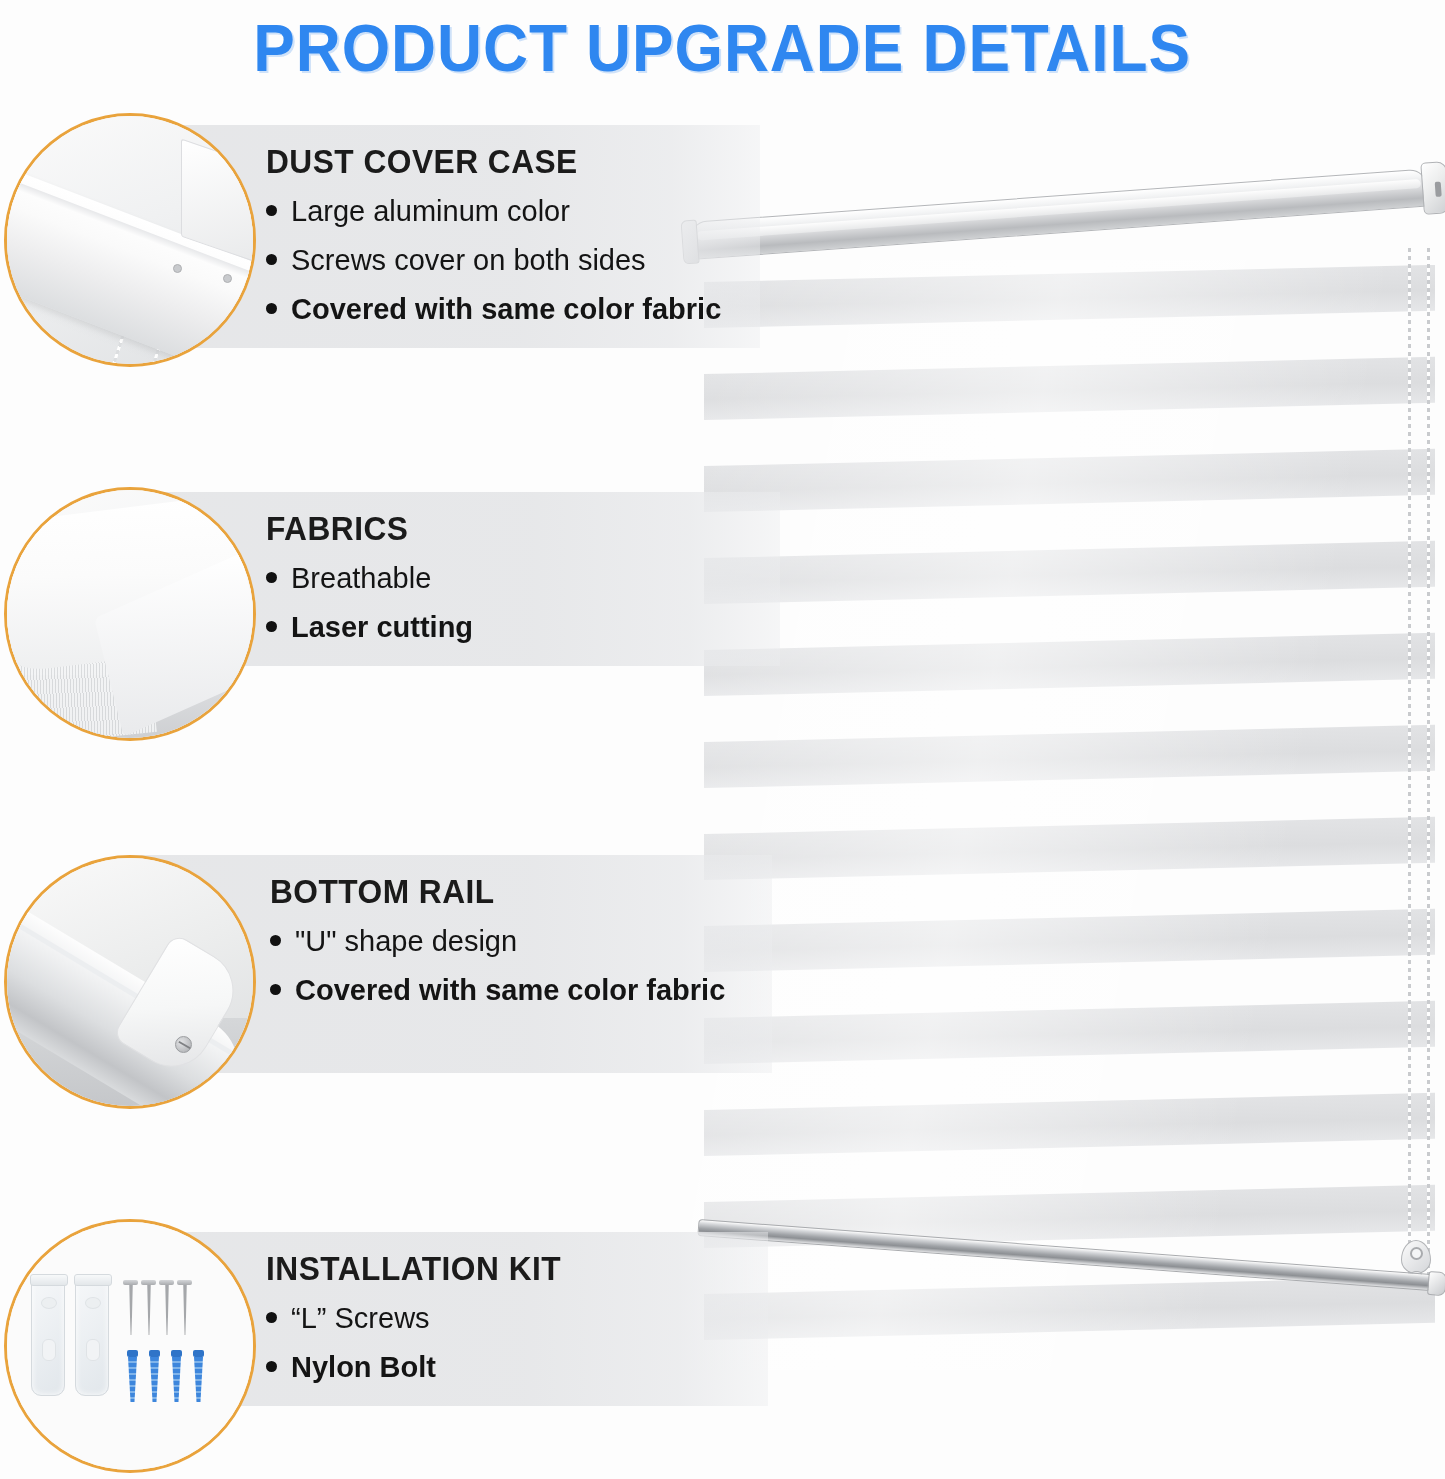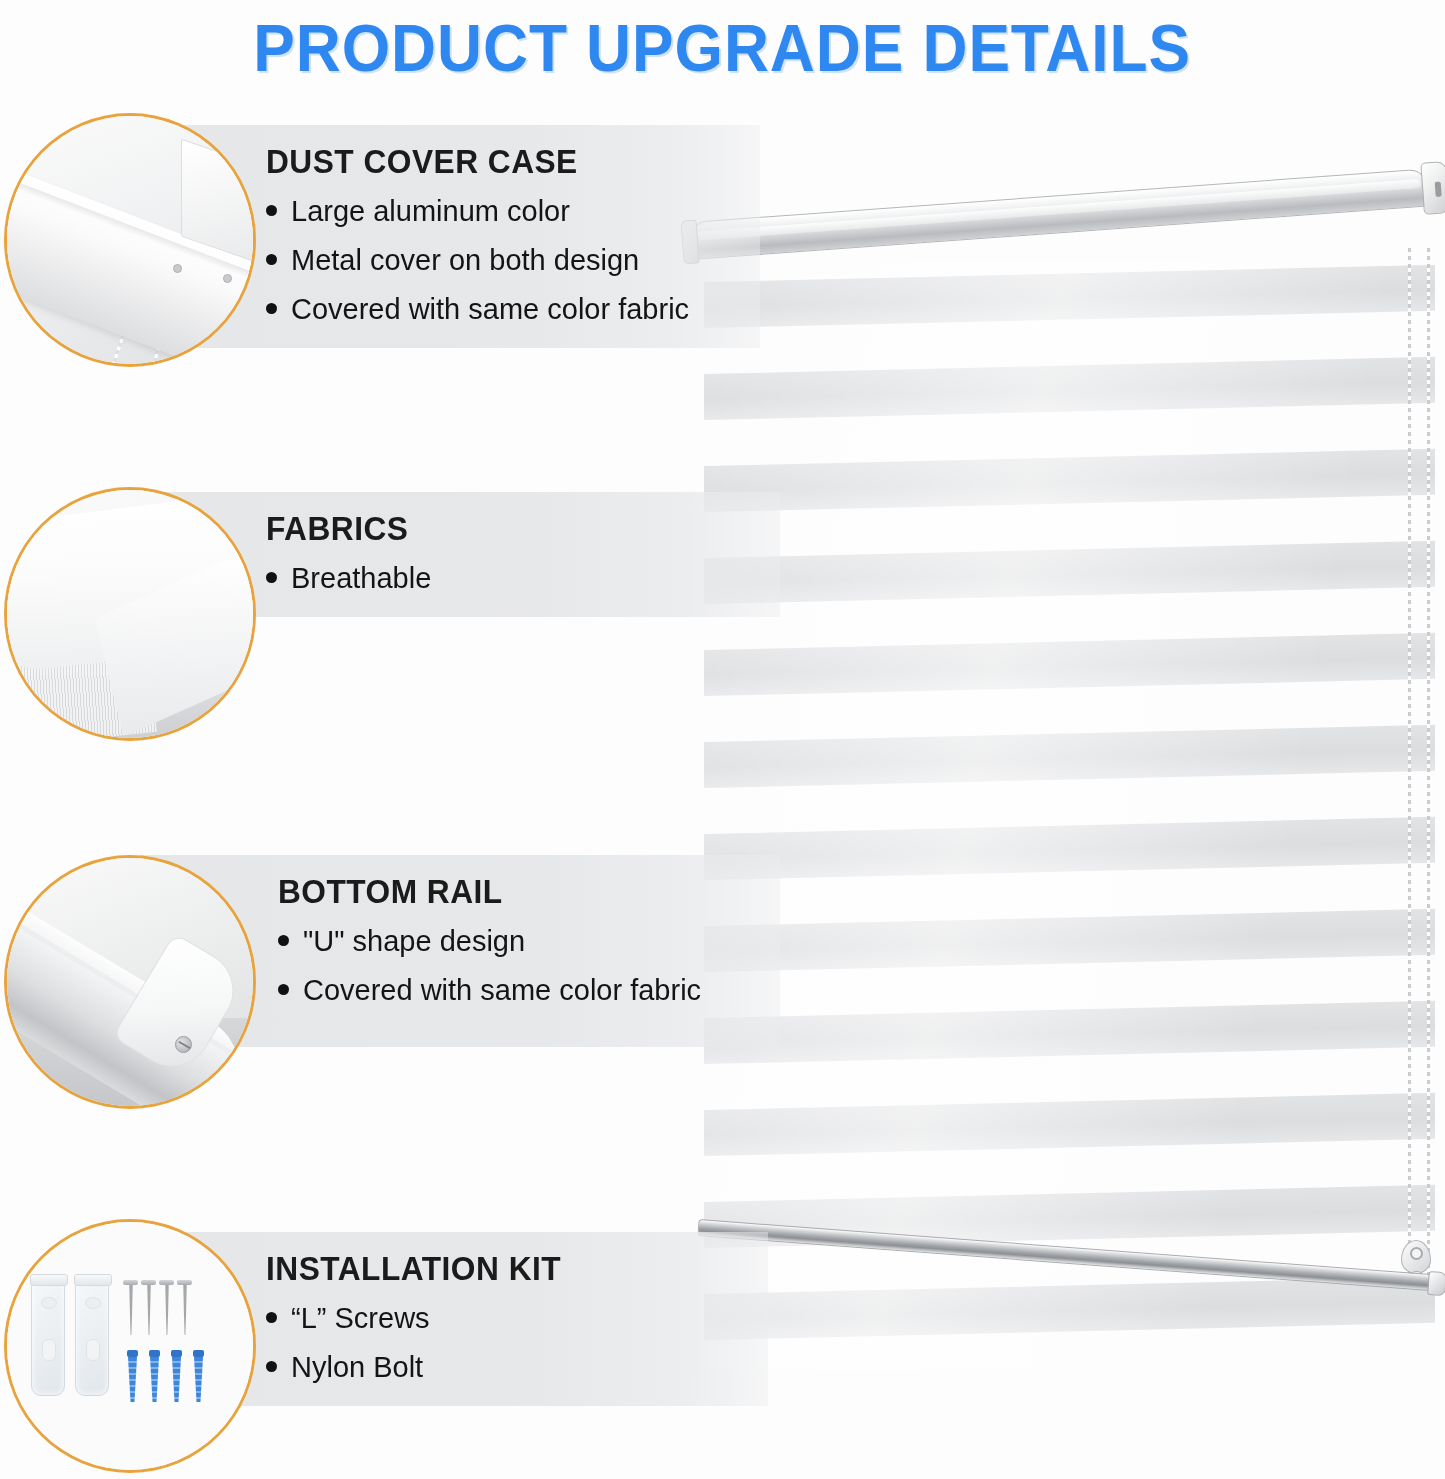--- a/index.html
+++ b/index.html
@@ -161,39 +161,39 @@
     white-space:nowrap;
   }
   .bullets{ list-style:none; }
   .bullets li{
     display:flex; align-items:baseline;
     font-size:29px;
     color:#141414;
     margin-bottom:16px;
     white-space:nowrap;
   }
-  .bullets li:last-child{ margin-bottom:0; }
+  .bullets li:last-child{ margin-bottom:0;font-weight:bold; }
   .bullet-dot{
     display:inline-block;
     width:11px; height:11px;
     background:#111; border-radius:50%;
     margin-right:14px;
     flex:none;
     position:relative; top:-5px;
   }
 
   
   #feature-dust .circle { left:4px;  top:113px; }
   #feature-dust .panel  { left:128px; top:125px; width:632px; }
 
   #feature-fabrics .circle { left:4px;  top:487px; }
   #feature-fabrics .panel  { left:128px; top:492px; width:652px; }
 
   #feature-rail .circle { left:4px;  top:855px; }
-  #feature-rail .panel  { left:140px; top:855px; width:640px; height:192px; }
+  #feature-rail .panel  { left:132px; top:855px; width:640px; height:218px; }
 
   #feature-kit .circle { left:4px;  top:1219px; }
   #feature-kit .panel  { left:128px; top:1232px; width:640px; }
 
   
   .photo { position:absolute; inset:0; }
 
   
   .ph-dust{ background:linear-gradient(160deg,#fbfbfb 0%,#f0f1f2 45%,#e0e2e4 100%); }
   .ph-dust .cass{
@@ -401,21 +401,21 @@
 <div class="feature" id="feature-dust">
   <div class="panel">
     <div class="panel-heading">DUST COVER CASE</div>
     <ul class="bullets">
       <li>
           <span class="bullet-dot"></span>
           <span>Large aluminum color</span>
         </li>
       <li>
           <span class="bullet-dot"></span>
-          <span>Metal cover on both design</span>
+          <span>Screws cover on both sides</span>
         </li>
       <li>
           <span class="bullet-dot"></span>
           <span>Covered with same color fabric</span>
         </li>
     </ul>
   </div>
   <div class="circle">
     <div class="photo ph-dust">
       <div class="shadowbar"></div>
@@ -431,20 +431,24 @@
   </div>
 </div>
 
 <div class="feature" id="feature-fabrics">
   <div class="panel">
     <div class="panel-heading">FABRICS</div>
     <ul class="bullets">
       <li>
           <span class="bullet-dot"></span>
           <span>Breathable</span>
+        </li>
+      <li>
+          <span class="bullet-dot"></span>
+          <span>Laser cutting</span>
         </li>
     </ul>
   </div>
   <div class="circle">
     <div class="photo ph-fab">
       <div class="base"></div>
       <div class="mesh"></div>
       <div class="roll"></div>
       <div class="fold"></div>
     </div>

